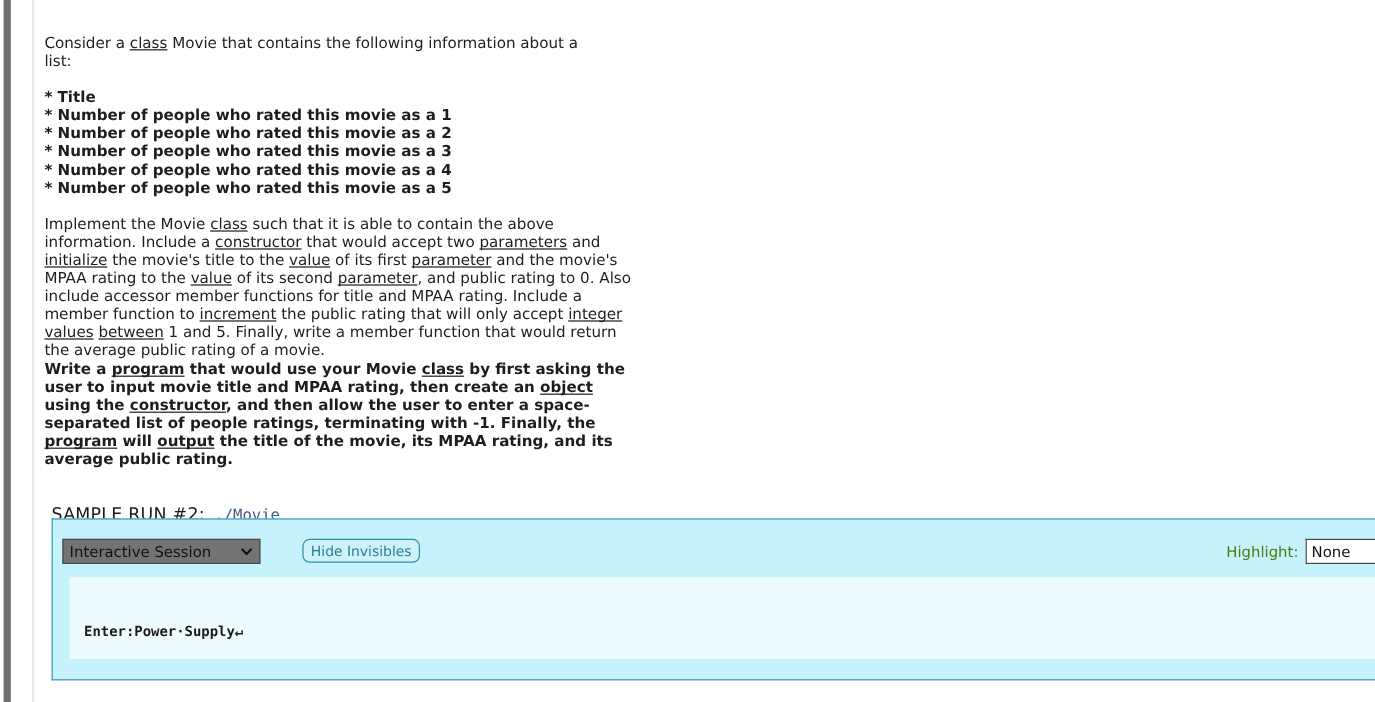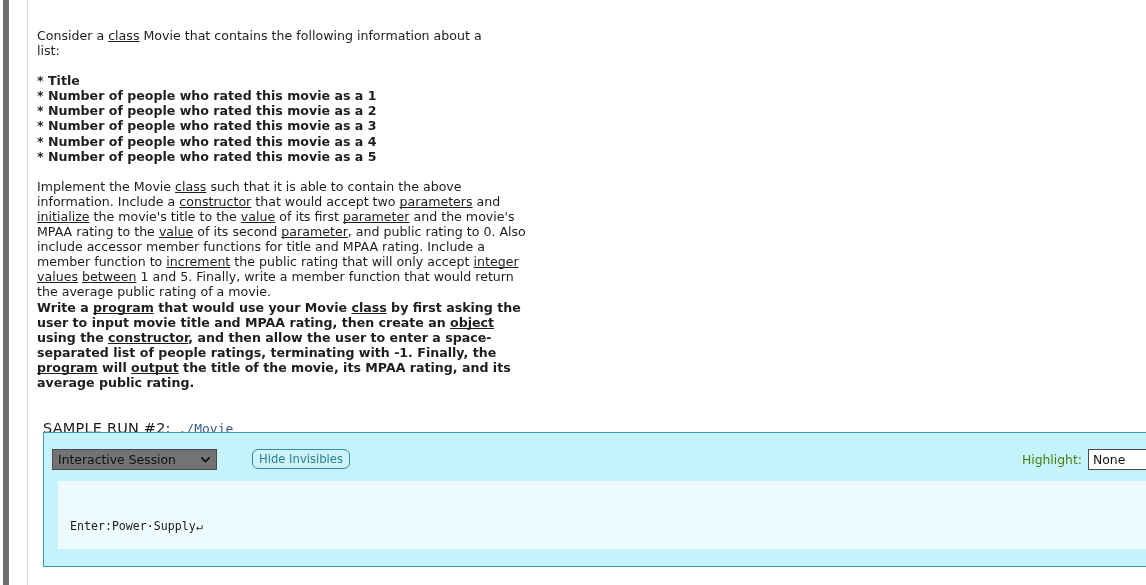--- a/index.html
+++ b/index.html
@@ -177,21 +177,21 @@
     background: #eefbfe;
     font-family: "DejaVu Sans Mono", "Liberation Mono", monospace;
     font-size: 11.6px;
     line-height: 15.5px;
     color: #1a1a1a;
     padding: 7px 0 0 12px;
     box-sizing: border-box;
     white-space: pre;
     overflow: hidden;
   }
-  #terminal-output div { white-space: pre; }
+  #terminal-output div { white-space: pre; font-weight: bold; }
 </style>
 </head>
 <body>
 
 <div id="left-scrollbar"></div>
 <div id="left-rule"></div>
 
 <div id="content">
 
   <div class="prose para" id="intro-para"><span>Consider a </span><span class="u">class</span><span> Movie that contains the following information about a</span><br><span>list:</span></div>

